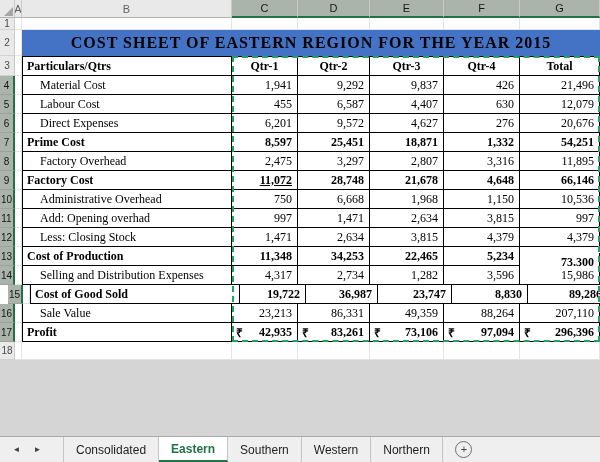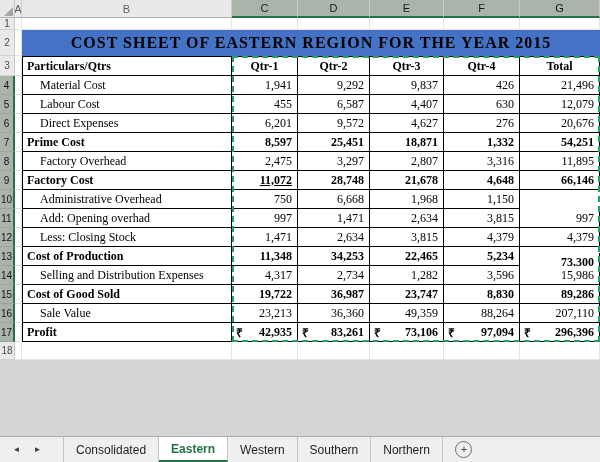--- a/index.html
+++ b/index.html
@@ -168,20 +168,21 @@
         <div class="tcell num bold" style="width: 80px;">66,146</div>
       </div>
       <div class="grow" style="height: 19px;">
         <div class="rowhdr sel">10</div>
         <div class="gcell" style="width: 7px;"></div>
         <div class="tcell label first indent" style="width: 210px;">Administrative Overhead</div>
         <div class="tcell num" style="width: 66px;">750</div>
         <div class="tcell num" style="width: 72px;">6,668</div>
         <div class="tcell num" style="width: 74px;">1,968</div>
         <div class="tcell num" style="width: 76px;">1,150</div>
+        <div class="tcell num" style="width: 80px;">10,536</div>
       </div>
       <div class="grow" style="height: 19px;">
         <div class="rowhdr sel">11</div>
         <div class="gcell" style="width: 7px;"></div>
         <div class="tcell label first indent" style="width: 210px;">Add: Opening overhad</div>
         <div class="tcell num" style="width: 66px;">997</div>
         <div class="tcell num" style="width: 72px;">1,471</div>
         <div class="tcell num" style="width: 74px;">2,634</div>
         <div class="tcell num" style="width: 76px;">3,815</div>
         <div class="tcell num" style="width: 80px;">997</div>
@@ -209,36 +210,36 @@
       <div class="grow" style="height: 19px;">
         <div class="rowhdr sel">14</div>
         <div class="gcell" style="width: 7px;"></div>
         <div class="tcell label first indent" style="width: 210px;">Selling and Distribution Expenses</div>
         <div class="tcell num" style="width: 66px;">4,317</div>
         <div class="tcell num" style="width: 72px;">2,734</div>
         <div class="tcell num" style="width: 74px;">1,282</div>
         <div class="tcell num" style="width: 76px;">3,596</div>
         <div class="tcell num" style="width: 80px;">15,986</div>
       </div>
-      <div class="grow" style="height: 19px;">
+      <div class="grow" style="height: 19px; padding-left: 8px;">
         <div class="rowhdr sel">15</div>
         <div class="gcell" style="width: 7px;"></div>
         <div class="tcell label first bold" style="width: 210px;">Cost of Good Sold</div>
         <div class="tcell num bold" style="width: 66px;">19,722</div>
         <div class="tcell num bold" style="width: 72px;">36,987</div>
         <div class="tcell num bold" style="width: 74px;">23,747</div>
         <div class="tcell num bold" style="width: 76px;">8,830</div>
         <div class="tcell num bold" style="width: 80px;">89,286</div>
       </div>
       <div class="grow" style="height: 19px;">
         <div class="rowhdr sel">16</div>
         <div class="gcell" style="width: 7px;"></div>
         <div class="tcell label first indent" style="width: 210px;">Sale Value</div>
         <div class="tcell num" style="width: 66px;">23,213</div>
-        <div class="tcell num" style="width: 72px;">36,360</div>
+        <div class="tcell num" style="width: 72px;">86,331</div>
         <div class="tcell num" style="width: 74px;">49,359</div>
         <div class="tcell num" style="width: 76px;">88,264</div>
         <div class="tcell num" style="width: 80px;">207,110</div>
       </div>
       <div class="grow" style="height: 19px;">
         <div class="rowhdr sel">17</div>
         <div class="gcell" style="width: 7px;"></div>
         <div class="tcell label first bold" style="width: 210px;">Profit</div>
         <div class="tcell num bold acct" style="width: 66px;">
           <span>₹</span>
@@ -273,21 +274,21 @@
       </div>
     </div>
   <div id="gray-area"></div>
   <div id="ants"></div>
   <div id="tab-bar">
     <span class="navbtn">◄</span>
     <span class="navbtn">►</span>
     <div id="tabs">
         <div class="tab">Consolidated</div>
         <div class="tab active">Eastern</div>
+        <div class="tab">Southern</div>
         <div class="tab">Western</div>
-        <div class="tab">Southern</div>
         <div class="tab">Northern</div>
       </div>
     <div class="addbtn">
       <span class="addcircle">+</span>
     </div>
   </div>
 </div>
 
 </body></html>

